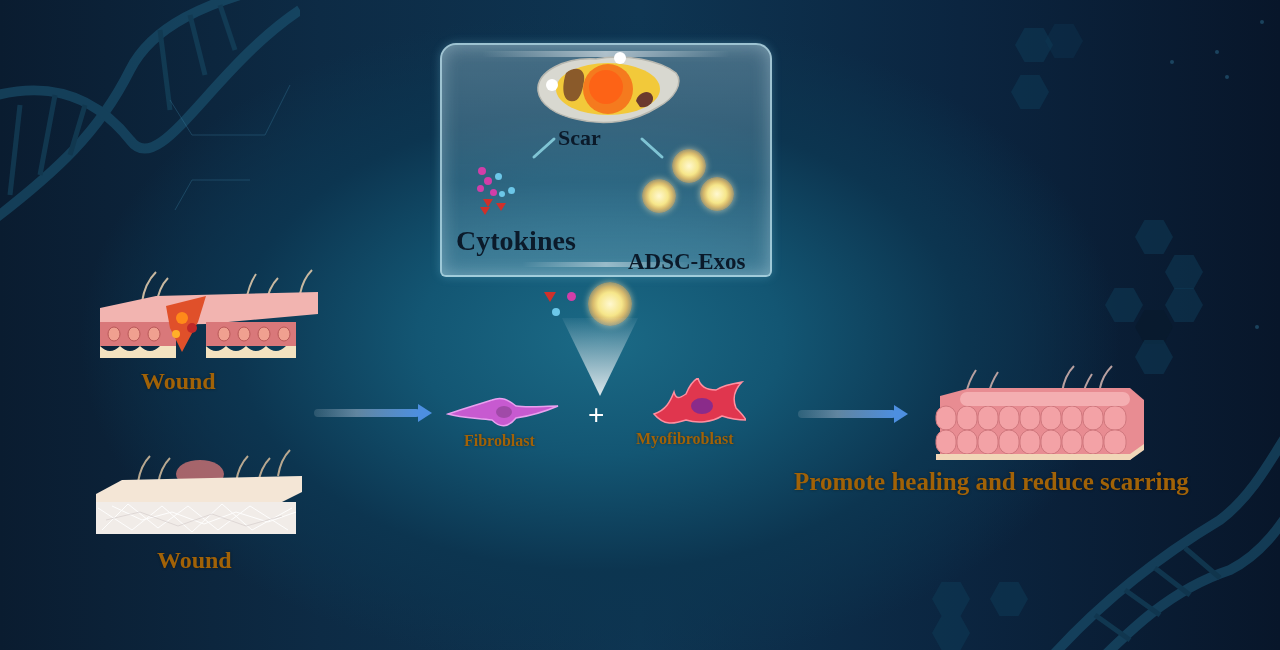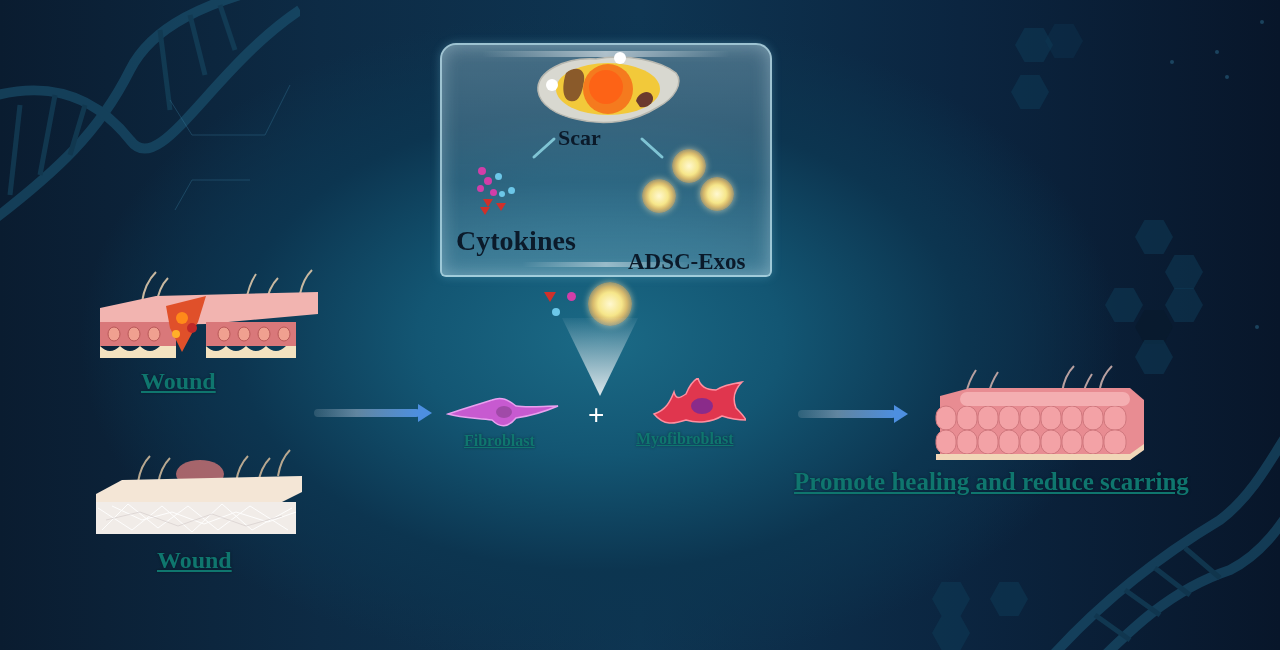--- a/index.html
+++ b/index.html
@@ -26,21 +26,21 @@
     background: linear-gradient(180deg, rgba(180,220,235,0.35) 0%, rgba(120,180,205,0.28) 60%, rgba(150,200,220,0.35) 100%);
     border: 2px solid rgba(200,235,245,0.7);
     box-shadow: inset 0 0 18px rgba(220,245,255,0.35), 0 0 10px rgba(120,200,230,0.3);
   }
   .panel .shine-top { position: absolute; left: 40px; right: 40px; top: 6px; height: 6px; border-radius: 6px;
     background: linear-gradient(90deg, rgba(255,255,255,0), rgba(255,255,255,.55), rgba(255,255,255,0)); }
   .panel .shine-bot { position: absolute; left: 80px; right: 80px; bottom: 8px; height: 5px; border-radius: 6px;
     background: linear-gradient(90deg, rgba(255,255,255,0), rgba(255,255,255,.45), rgba(255,255,255,0)); }
 
   .label-dark { color: #0b1a2a; font-weight: bold; font-family: "Liberation Serif", serif; }
-  .label-white { color: #0f766e; font-weight: bold; font-family: "Liberation Serif", serif; text-shadow: 0 0 3px rgba(0,0,0,.4); text-decoration: underline; }
+  .label-white { color: #a16207; font-weight: bold; font-family: "Liberation Serif", serif; text-shadow: 0 0 3px rgba(0,0,0,.4); }
 
   .arrow { position: absolute; height: 8px; border-radius: 4px;
     background: linear-gradient(90deg, rgba(160,180,190,0.2), rgba(150,175,200,0.6) 40%, #4d8fe0 100%); }
   .arrow::after { content: ""; position: absolute; right: -12px; top: -5px;
     border-left: 14px solid #4d8fe0; border-top: 9px solid transparent; border-bottom: 9px solid transparent; }
 
   .exo { position: absolute; border-radius: 50%;
     background: radial-gradient(circle, #fff8d0 0%, #f6e68a 38%, #d7b96c 55%, rgba(200,170,110,0.7) 70%, rgba(200,170,110,0) 80%);
     box-shadow: 0 0 6px rgba(255,240,190,.6); }
   .dot { position: absolute; border-radius: 50%; }

